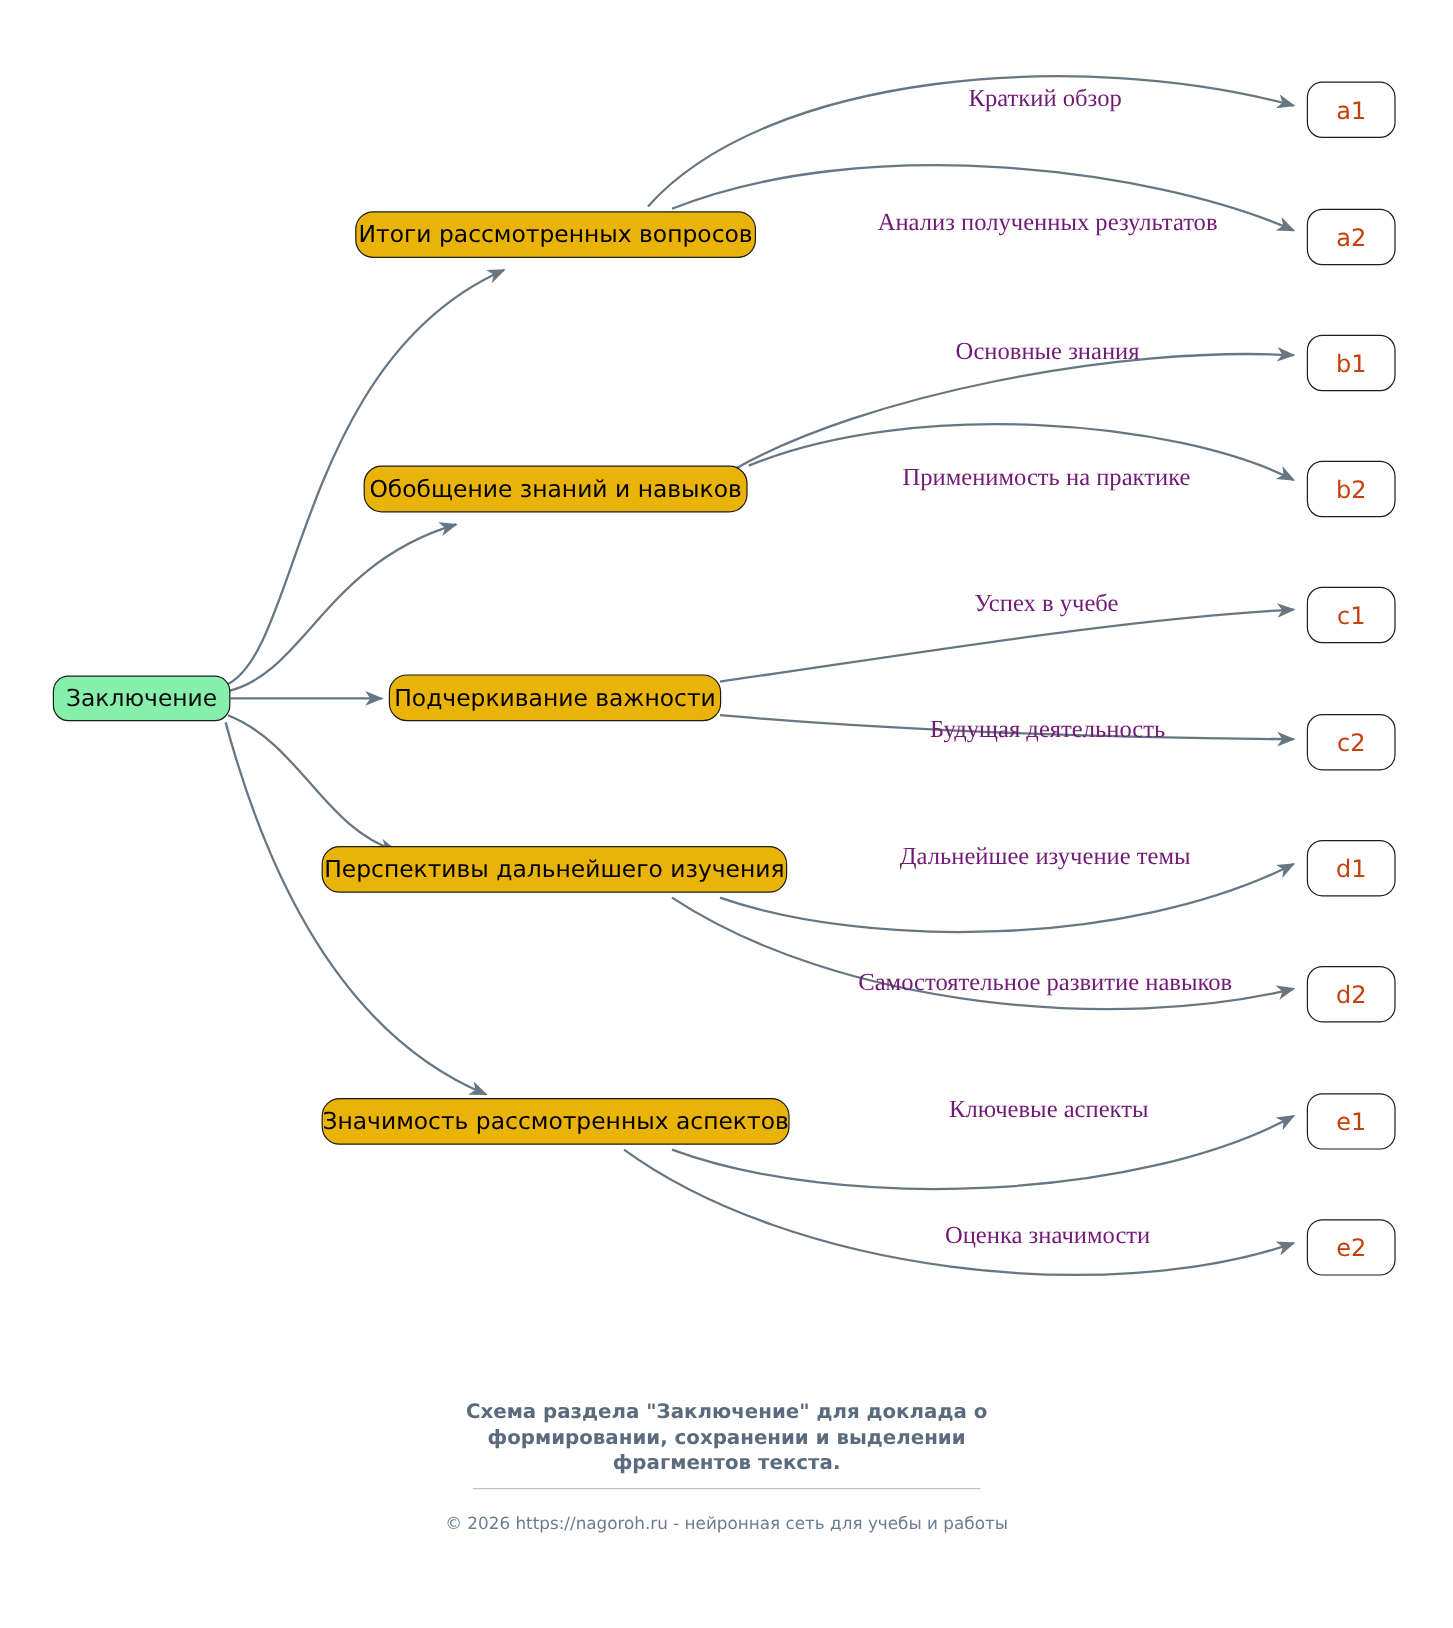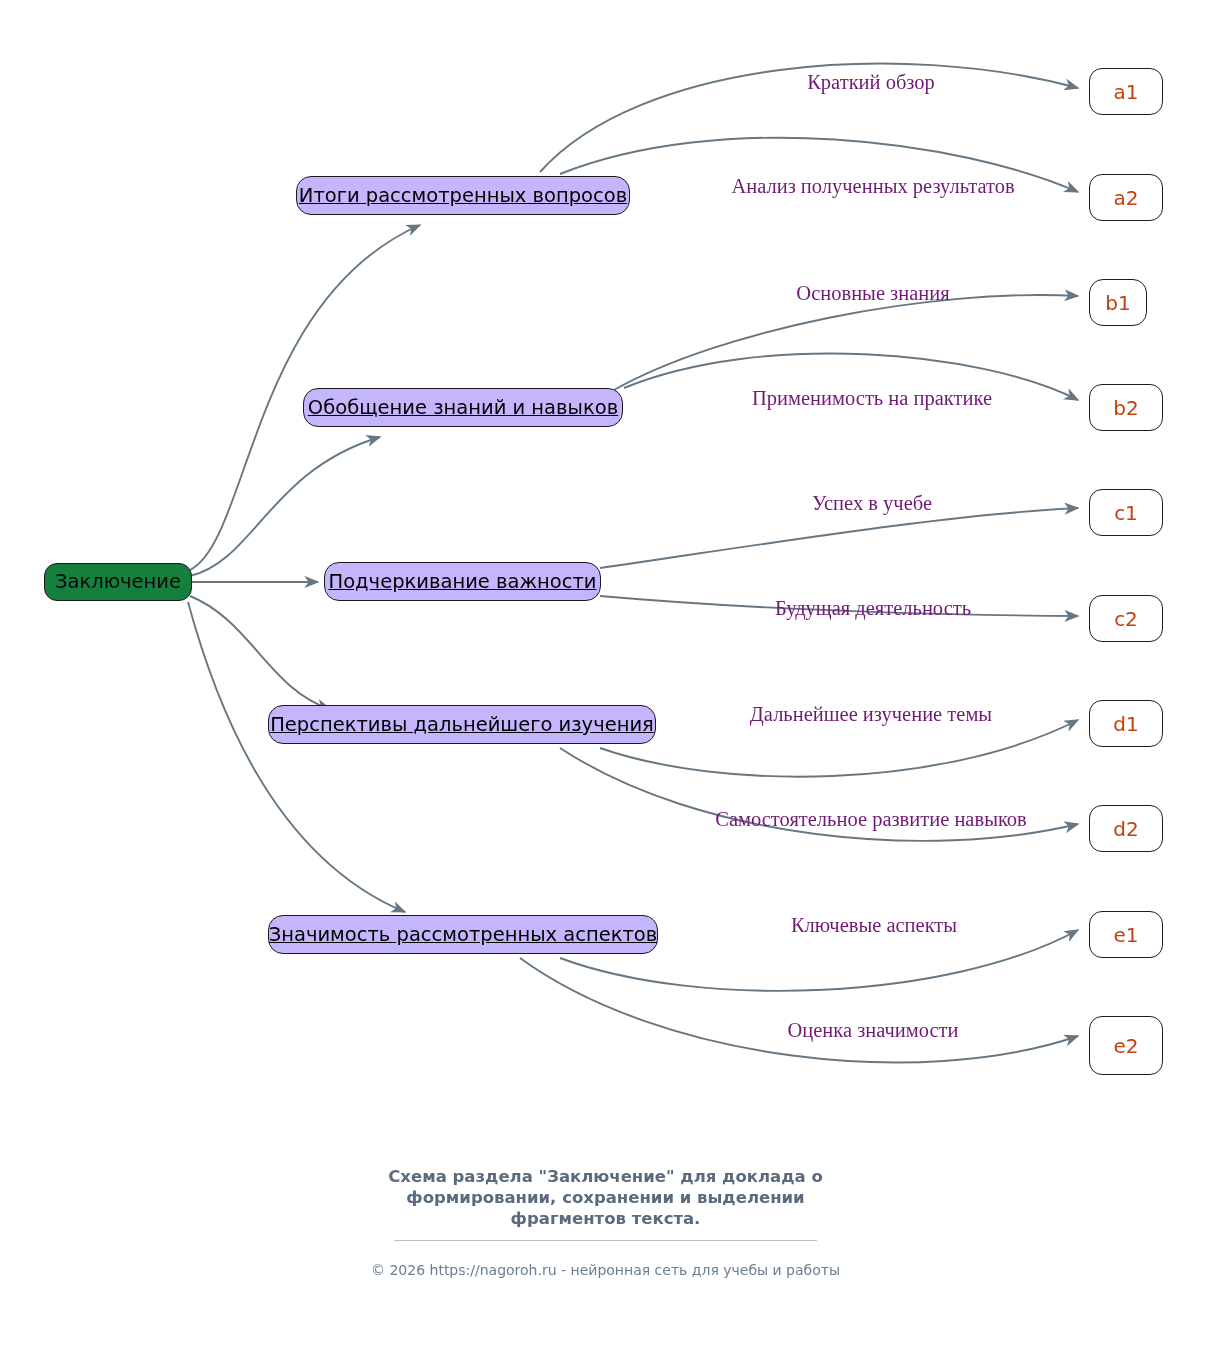--- a/index.html
+++ b/index.html
@@ -37,32 +37,31 @@
     display: flex;
     align-items: center;
     justify-content: center;
     white-space: nowrap;
     border-radius: 14px;
     font-size: 19px;
     color: #0a0a0a;
     line-height: 1;
   }
   .node.root {
-    background: #15803d;
+    background: #86efac;
     border: 1.6px solid #1b1b1b;
     border-radius: 13px;
     font-size: 19.5px;
   }
   .node.branch {
-    background: #c4b5fd;
+    background: #eab308;
     border: 1.6px solid #1b1b1b;
     border-radius: 15px;
     font-size: 19.5px;
     color: #000000;
-    text-decoration: underline;
   }
   .node.leaf {
     background: #ffffff;
     border: 1.5px solid #1d1d1d;
     border-radius: 13px;
     font-size: 20px;
     color: #c2410c;
     font-family: "DejaVu Sans", sans-serif;
   }
   .edge-label {
@@ -159,42 +158,42 @@
   <div class="node branch" style="left:268px; top:705px; width:388px; height:39px;">
     <span>Перспективы дальнейшего изучения</span>
   </div>
 
   <div class="node leaf" style="left:1089px; top:68px; width:74px; height:47px;">
     <span>a1</span>
   </div>
   <div class="node leaf" style="left:1089px; top:174px; width:74px; height:47px;">
     <span>a2</span>
   </div>
-  <div class="node leaf" style="left:1089px; top:279px; width:58px; height:47px;border-radius:14px;">
+  <div class="node leaf" style="left:1089px; top:279px; width:74px; height:47px;">
     <span>b1</span>
   </div>
   <div class="node leaf" style="left:1089px; top:384px; width:74px; height:47px;">
     <span>b2</span>
   </div>
   <div class="node leaf" style="left:1089px; top:489px; width:74px; height:47px;">
     <span>c1</span>
   </div>
   <div class="node leaf" style="left:1089px; top:595px; width:74px; height:47px;">
     <span>c2</span>
   </div>
   <div class="node leaf" style="left:1089px; top:700px; width:74px; height:47px;">
     <span>d1</span>
   </div>
   <div class="node leaf" style="left:1089px; top:805px; width:74px; height:47px;">
     <span>d2</span>
   </div>
   <div class="node leaf" style="left:1089px; top:911px; width:74px; height:47px;">
     <span>e1</span>
   </div>
-  <div class="node leaf" style="left:1089px; top:1016px; width:74px; height:59px;">
+  <div class="node leaf" style="left:1089px; top:1016px; width:74px; height:47px;">
     <span>e2</span>
   </div>
 
   <div class="edge-label" style="left:871px; top:72px;"><span>Краткий обзор</span></div>
   <div class="edge-label" style="left:873px; top:176px;"><span>Анализ полученных результатов</span></div>
   <div class="edge-label" style="left:873px; top:283px;"><span>Основные знания</span></div>
   <div class="edge-label" style="left:872px; top:388px;"><span>Применимость на практике</span></div>
   <div class="edge-label" style="left:872px; top:493px;"><span>Успех в учебе</span></div>
   <div class="edge-label" style="left:873px; top:598px;"><span>Будущая деятельность</span></div>
   <div class="edge-label" style="left:871px; top:704px;"><span>Дальнейшее изучение темы</span></div>

